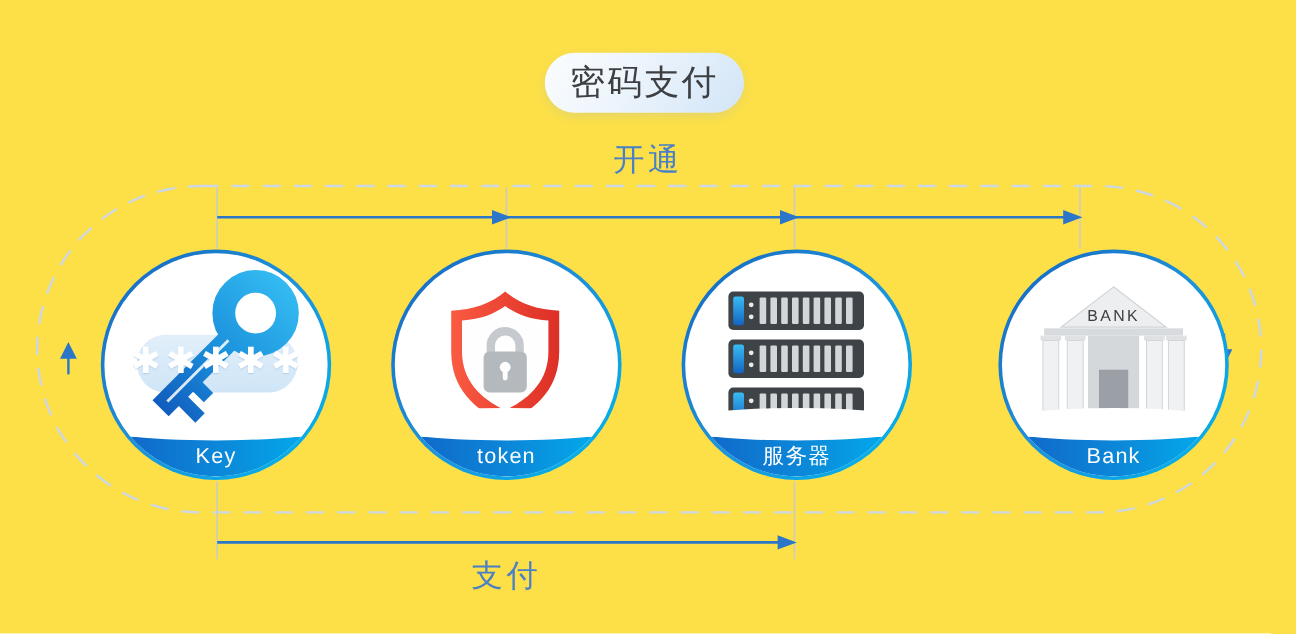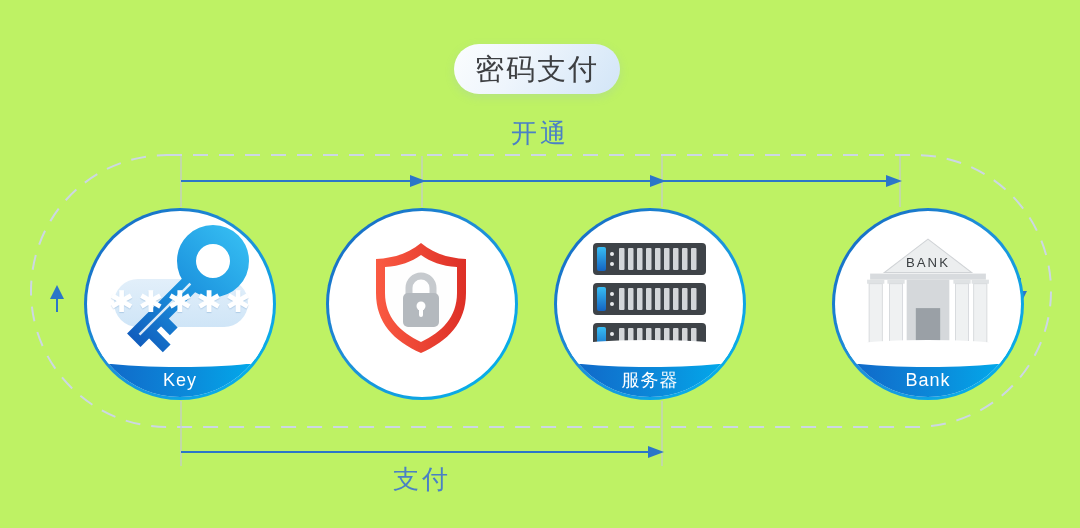--- a/index.html
+++ b/index.html
@@ -1,17 +1,17 @@
 <!DOCTYPE html>
 <html><head>
 <meta charset="utf-8">
 <style>
   html,body{margin:0;padding:0;background:#ffffff;}
   #stage{
-    position:relative;width:1080px;height:528px;background:#bef264;overflow:hidden;
+    position:relative;width:1080px;height:528px;background:#fde047;overflow:hidden;
     font-family:"Liberation Sans","DejaVu Sans",sans-serif;
   }
   
   .title-pill{
     position:absolute;left:454px;top:44px;width:166px;height:50px;
     border-radius:26px;
     background:linear-gradient(125deg,#fbfdfe 0%,#eef5fc 40%,#d2e5f7 100%);
     box-shadow:0 3px 8px rgba(150,185,220,0.25);
     text-align:center;line-height:51px;
     font-size:29px;color:#3d3f42;letter-spacing:2px;font-weight:500;
@@ -139,24 +139,27 @@
             <stop offset="1" stop-color="#dd2f26"></stop>
           </linearGradient>
         </defs>
         <path d="M50,2 C62,12 76,17 95,18 L95,52 C95,82 77,100 50,112 C23,100 5,82 5,52 L5,18 C24,17 38,12 50,2 Z" fill="url(#sg)"></path>
         <path d="M50,14 C60,21 70,25 86,26 L86,52 C86,76 71,91 50,101 C29,91 14,76 14,52 L14,26 C30,25 40,21 50,14 Z" fill="#fefefe"></path>
         <path d="M38,56 v-9 a12,12 0 0 1 24,0 v9" fill="none" stroke="#c6cace" stroke-width="7"></path>
         <rect x="32" y="52" width="36" height="34" rx="5" fill="#b4b9be"></rect>
         <circle cx="50" cy="65" r="4.5" fill="#ffffff"></circle>
         <rect x="48" y="66" width="4" height="10" rx="2" fill="#ffffff"></rect>
       </svg>
-    </div>
-  </div>
-
-  <div class="node" style="left:554px;">
+      <div class="band">
+        <span>token</span>
+      </div>
+    </div>
+  </div>
+
+  <div class="node" style="left:568px;">
     <div class="node-inner">
       <svg class="icon-abs" style="left:30px;top:30px;" width="126" height="120" viewBox="0 0 126 120">
         <defs>
           <linearGradient id="lg" x1="0" y1="0" x2="0" y2="1">
             <stop offset="0" stop-color="#38bdf2"></stop>
             <stop offset="1" stop-color="#1464c2"></stop>
           </linearGradient>
         </defs>
         <g>
           <rect x="6" y="2" width="113" height="32" rx="4" fill="#3e4348"></rect>

